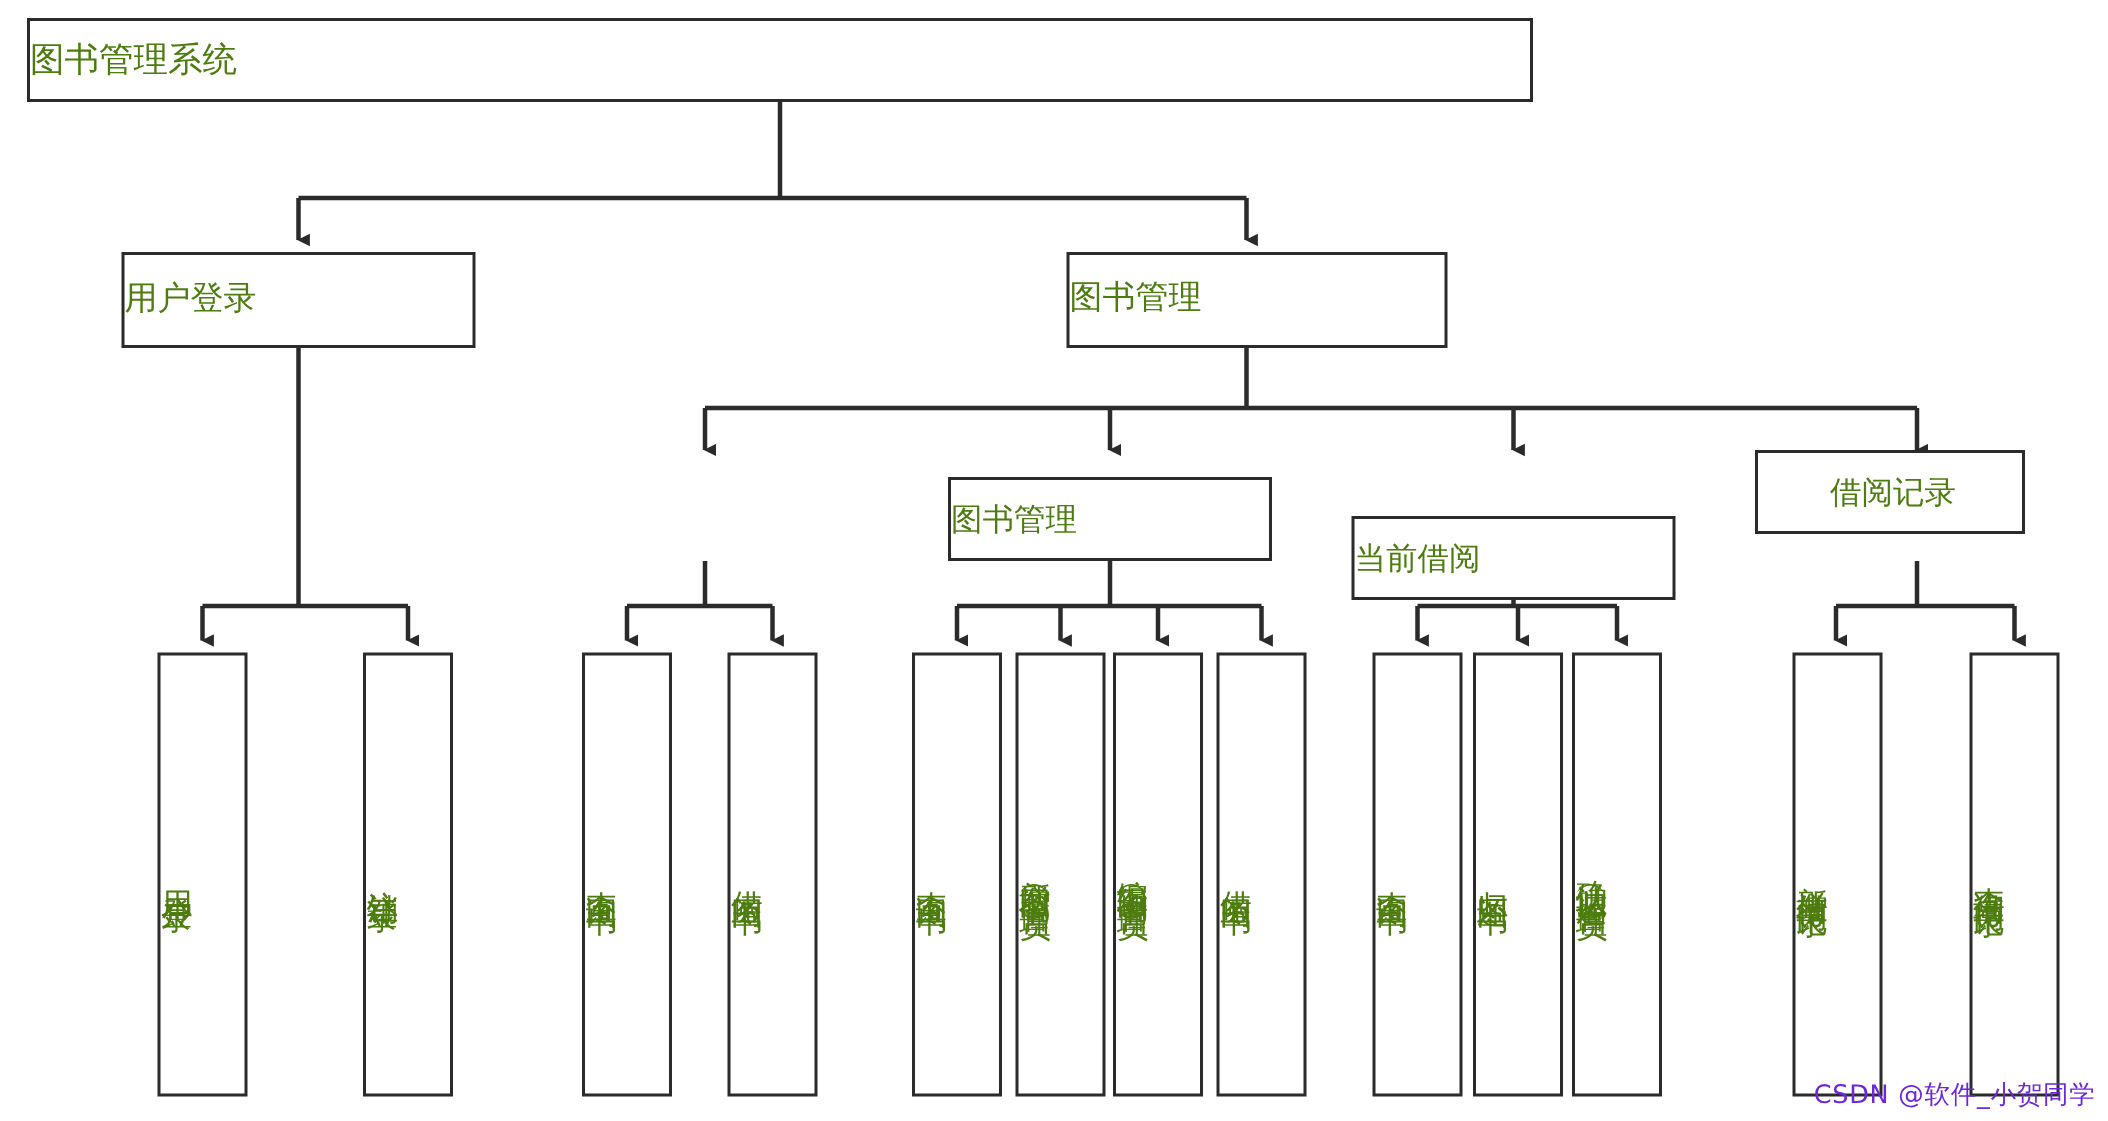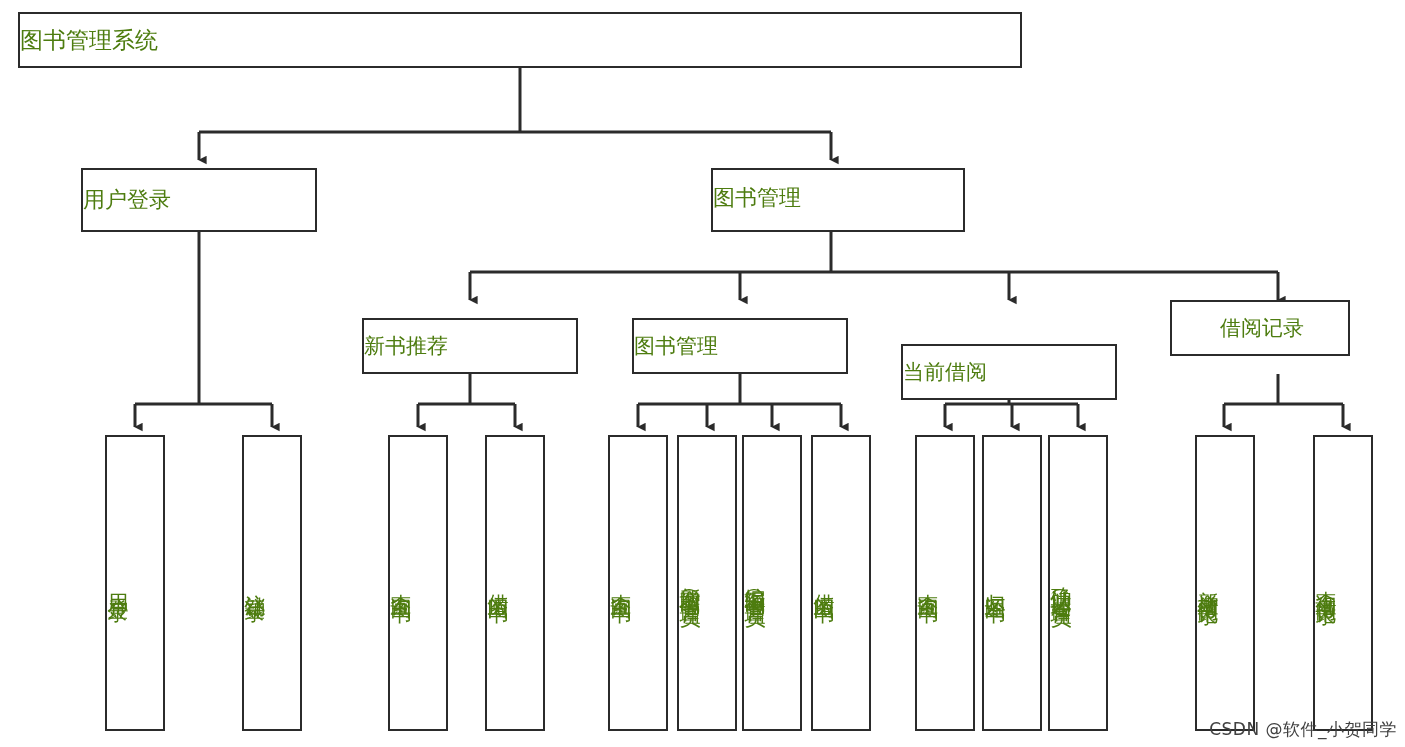--- a/index.html
+++ b/index.html
@@ -54,21 +54,21 @@
     letter-spacing: 3px;
     line-height: 1;
     white-space: normal;
     max-height: 100%;
   }
   #watermark {
     position: absolute;
     right: 8px;
     bottom: 6px;
     font-size: 17px;
-    color: #404040;
+    color: #6d28d9;
     letter-spacing: 0.5px;
     pointer-events: none;
     white-space: nowrap;
   }
 </style>
 </head>
 <body>
 
 <div id="canvas">
 
@@ -127,23 +127,20 @@
   </div>
 
   <div class="node level2" style="left:81px; top:168px; width:236px; height:64px;">
     <span class="node-label">用户登录</span>
   </div>
 
   <div class="node level2" style="left:711px; top:168px; width:254px; height:64px;font-family:Liberation Mono, monospace;">
     <span class="node-label">图书管理</span>
   </div>
 
-  <div class="node level3" style="left:362px; top:318px; width:216px; height:56px;">
-    <span class="node-label">新书推荐</span>
-  </div>
 
   <div class="node level3" style="left:632px; top:318px; width:216px; height:56px;">
     <span class="node-label">图书管理</span>
   </div>
 
   <div class="node level3" style="left:901px; top:318px; width:216px; height:56px;margin-top:26px;">
     <span class="node-label">当前借阅</span>
   </div>
 
   <div class="node level3" style="left:1170px; top:300px; width:180px; height:56px;padding-left:48px;">

